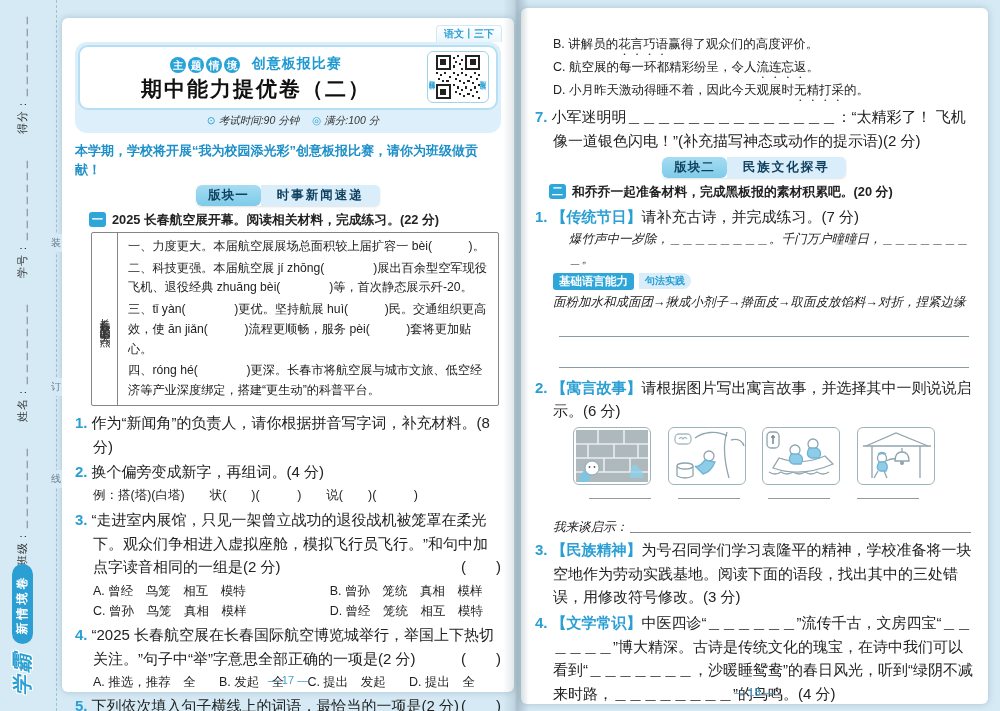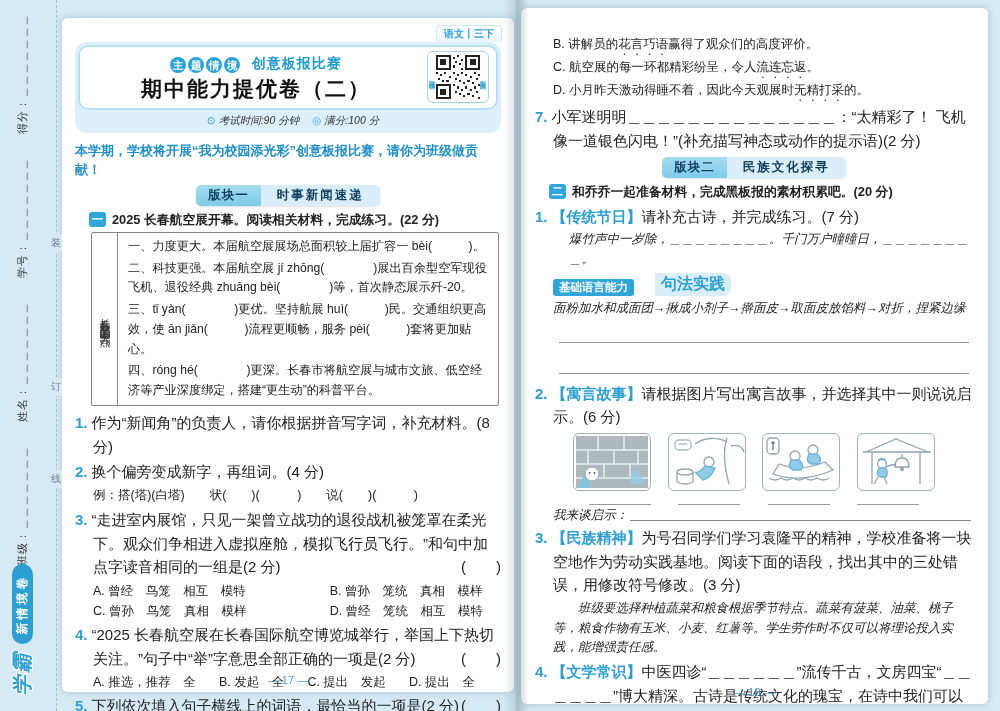--- a/index.html
+++ b/index.html
@@ -50,21 +50,21 @@
   .paper-title{font-family:"Liberation Serif",serif;font-size:21px;font-weight:700;letter-spacing:2px;color:#101010;margin-top:2px;}
   .exam-band{text-align:center;font-size:10.5px;font-style:italic;color:#333;padding:4px 0 2px;}
   .info-ic{color:#2b9fd4;margin:0 3px 0 10px;font-style:normal;}
   .qr-box{position:absolute;right:7px;top:4px;display:flex;align-items:center;background:#fff;
     border:1.5px solid #9fd4ec;border-radius:6px;padding:3px 1px;}
   .qr-side{writing-mode:vertical-rl;text-orientation:upright;font-size:6.5px;color:#2b9fd4;letter-spacing:1px;line-height:7px;}
   
   .intro{margin:9px 0 3px;font-weight:700;color:#1d8fc9;font-size:13px;line-height:1.45;}
   .badge-row{text-align:center;margin:5px 0 4px;}
   .badge{display:inline-flex;border-radius:5px;overflow:hidden;box-shadow:0 1px 2px rgba(0,0,0,.12);font-size:12.5px;}
-  .badge-l{background:linear-gradient(#a6dcf2,#7ecbe9);padding:2px 12px;font-weight:700;color:#0f3f5e;letter-spacing:1px;}
+  .badge-l{background:linear-gradient(#a6dcf2,#7ecbe9);padding:2px 12px;font-weight:700;color:#0f3f5e;letter-spacing:1px;border-radius:6px;}
   .badge-r{background:#d9eefa;padding:2px 16px;font-weight:700;color:#0f3f5e;letter-spacing:2px;}
   .qbig{margin:3px 14px;font-size:12.8px;line-height:1.5;}
   .qbig-text{font-weight:700;}
   .marker{display:inline-block;min-width:17px;height:15px;line-height:15px;background:#2fa6da;color:#fff;
     border-radius:3px;font-size:11px;text-align:center;margin-right:6px;font-weight:700;vertical-align:1px;}
   .q{margin:2px 0;font-size:15px;line-height:1.58;padding-left:18px;text-indent:-18px;}
   .qn{color:#2b9fd4;font-weight:700;margin-right:4px;}
   .btag{color:#2b9fd4;font-weight:700;}
   .abr{float:right;}
   .sub{margin:1px 0;font-size:12.5px;line-height:1.58;padding-left:18px;}
@@ -75,29 +75,29 @@
   .opts2{display:grid;grid-template-columns:58% 42%;padding-left:18px;font-size:12.5px;line-height:1.6;}
   .opts4{display:flex;justify-content:space-between;padding:0 26px 0 18px;font-size:12.5px;line-height:1.6;}
   .pagenum{position:absolute;bottom:6px;left:0;width:100%;text-align:center;font-size:11px;color:#3f9fd0;}
   
   .mat-table{display:flex;border:1.2px solid #858585;border-radius:2px;margin:3px 2px 5px 16px;}
   .mat-side{writing-mode:vertical-rl;text-orientation:upright;font-size:11px;color:#333;letter-spacing:2px;
     text-align:center;padding:6px 5px;border-right:1px solid #858585;}
   .mat-body{flex:1;padding:3px 2px;}
   .mat-body p{margin:0;padding:1px 8px;font-size:12.2px;line-height:1.62;}
   
-  .tagsline{display:flex;align-items:flex-end;gap:21px;padding-left:18px;margin:3px 0;font-size:12.4px;}
+  .tagsline{display:flex;align-items:center;gap:5px;padding-left:18px;margin:3px 0;font-size:12.4px;}
   .tag-solid{background:#2fa6da;color:#fff;font-size:11.5px;font-weight:700;padding:1px 6px;border-radius:3px;}
-  .tag-light{background:#d9eef9;color:#2b9fd4;font-size:16px;font-weight:700;padding:1px 6px;border-radius:0 8px 8px 0;}
+  .tag-light{background:#d9eef9;color:#2b9fd4;font-size:10px;font-weight:700;padding:1px 6px;border-radius:0 8px 8px 0;}
   .ansline{height:22px;border-bottom:1px solid #8b9aa2;margin:0 4px 8px 24px;}
   .fables{display:flex;justify-content:space-evenly;padding:0 22px;margin-top:4px;}
   .fbox{width:76px;height:56px;border:1.5px solid #9db4bd;border-radius:6px;background:#fff;overflow:hidden;}
   .fblanks{display:flex;justify-content:space-evenly;padding:0 26px;margin-top:4px;}
   .fblanks span{width:62px;border-bottom:1px solid #999;height:9px;}
-  .hintrow{display:flex;align-items:flex-end;margin:2px 0 2px;padding-left:18px;font-size:12.5px;}
+  .hintrow{display:flex;align-items:flex-end;margin:20px 0 2px;padding-left:18px;font-size:12.5px;}
   .hline{flex:1;border-bottom:1px solid #888;margin:0 2px 3px 2px;}
   .poem{padding-left:34px;}
 </style>
 </head>
 <body>
 
 <div class="bind-line"></div>
 <span class="bchar b1">装</span>
 <span class="bchar b2">订</span>
 <span class="bchar b3">线</span>
@@ -342,21 +342,20 @@
       <span></span>
       <span></span>
       <span></span>
   </div>
   <div class="hintrow ital">
     <span>我来谈启示：</span>
       <span class="hline"></span>
   </div>
 
   <p class="q"><span class="qn">3.</span><span class="btag">【民族精神】</span><span>为号召同学们学习袁隆平的精神，学校准备将一块空地作为劳动实践基地。阅读下面的语段，找出其中的三处错误，用修改符号修改。(3 分)</span></p>
-  <p class="sub ital indent2">班级要选择种植蔬菜和粮食根据季节特点。蔬菜有菠菜、油菜、桃子等，粮食作物有玉米、小麦、红薯等。学生劳作时不仅可以将理论投入实践，能增强责任感。</p>
 
   <p class="q"><span class="qn">4.</span><span class="btag">【文学常识】</span><span>中医四诊“＿＿＿＿＿＿”流传千古，文房四宝“＿＿＿＿＿＿”博大精深。古诗是传统文化的瑰宝，在诗中我们可以看到“＿＿＿＿＿＿＿，沙暖睡鸳鸯”的春日风光，听到“绿阴不减来时路，＿＿＿＿＿＿＿＿”的鸟鸣。(4 分)</span></p>
 
   <p class="qbig">
     <span class="marker">三</span><span class="qbig-text">科技之光点亮传统文化星空。请你阅读材料，完成练习。(12 分)</span>
   </p>
 
   <div class="pagenum">— 18 —</div>
 </div>
 

